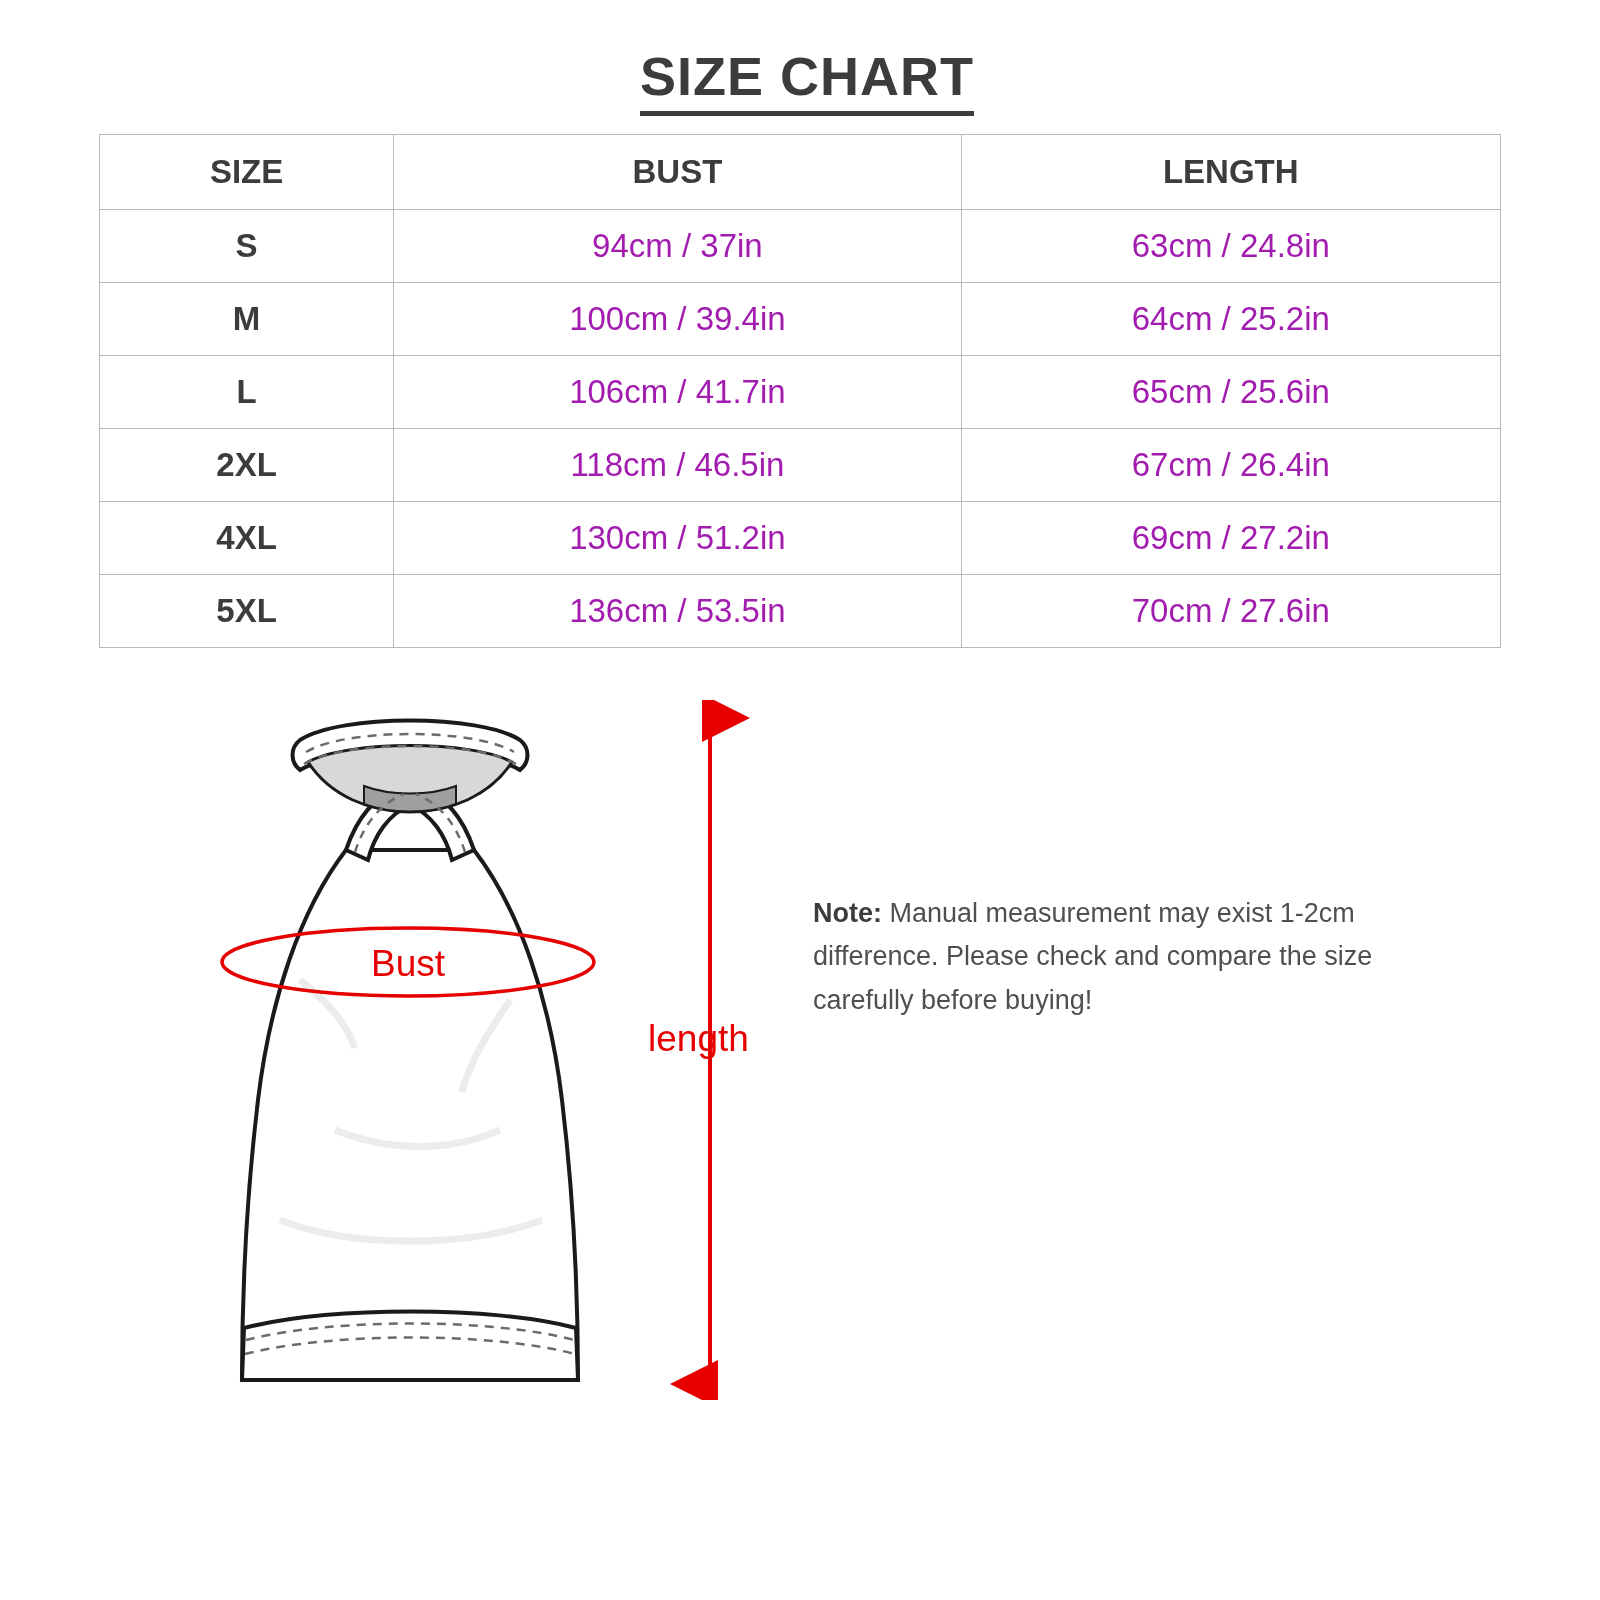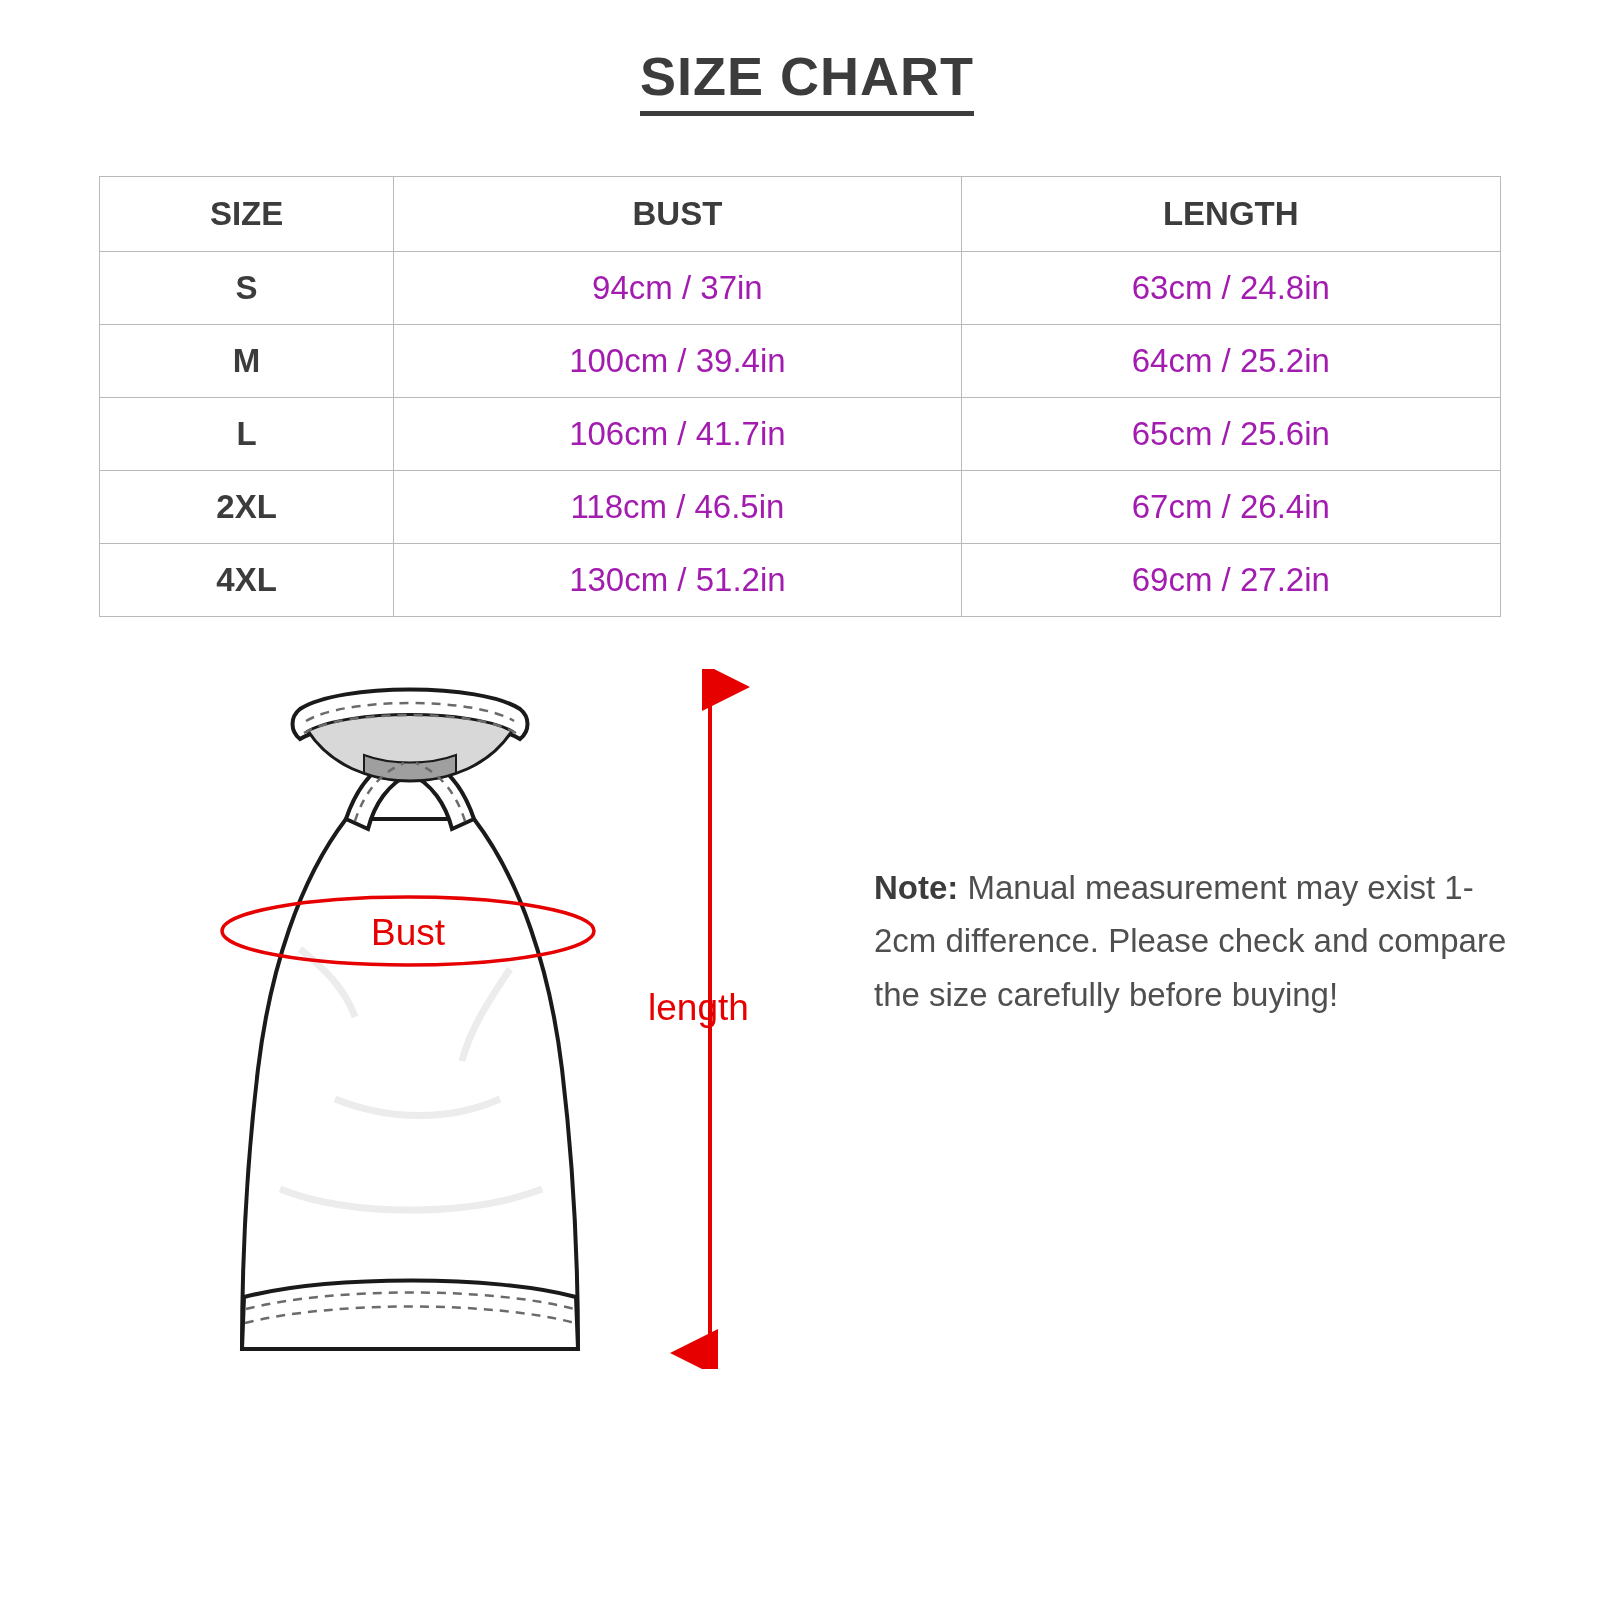--- a/index.html
+++ b/index.html
@@ -28,21 +28,21 @@
     letter-spacing: 1px;
     color: #3c3c3c;
     border-bottom: 5px solid #3c3c3c;
     padding-bottom: 6px;
     line-height: 1.05;
     margin-left: 14px;
   }
 
   
   .table-wrap {
-    margin: 60px auto 0 auto;
+    margin: 18px auto 0 auto;
     width: 1402px;
   }
   table.size-table {
     width: 100%;
     border-collapse: collapse;
     table-layout: fixed;
   }
   table.size-table th,
   table.size-table td {
     border: 1px solid #b9b9b9;
@@ -95,24 +95,24 @@
     position: absolute;
     left: 648px;
     top: 318px;
     color: #e60000;
     font-size: 37px;
     font-family: "Liberation Sans", sans-serif;
   }
 
   .note {
     position: absolute;
-    left: 874px;
+    left: 813px;
     top: 192px;
     width: 640px;
-    font-size: 33px;
+    font-size: 27px;
     line-height: 1.62;
     color: #4f4f4f;
   }
   .note b {
     color: #3c3c3c;
     font-weight: bold;
   }
 </style>
 </head>
 <body>
@@ -153,20 +153,25 @@
       </tr>
       <tr>
         <td class="size-cell">2XL</td>
         <td>118cm / 46.5in</td>
         <td>67cm / 26.4in</td>
       </tr>
       <tr>
         <td class="size-cell">4XL</td>
         <td>130cm / 51.2in</td>
         <td>69cm / 27.2in</td>
+      </tr>
+      <tr>
+        <td class="size-cell">5XL</td>
+        <td>136cm / 53.5in</td>
+        <td>70cm / 27.6in</td>
       </tr>
     </tbody>
   </table>
 </div>
 
 <div class="lower">
 
   <svg class="garment" viewBox="0 0 520 700">
 
     <path d="M196 150 C150 210 120 300 108 400 C96 500 92 600 92 680 L428 680 C428 600 424 500 412 400 C400 300 370 210 324 150 Z" fill="#ffffff" stroke="#1a1a1a" stroke-width="4"></path>

